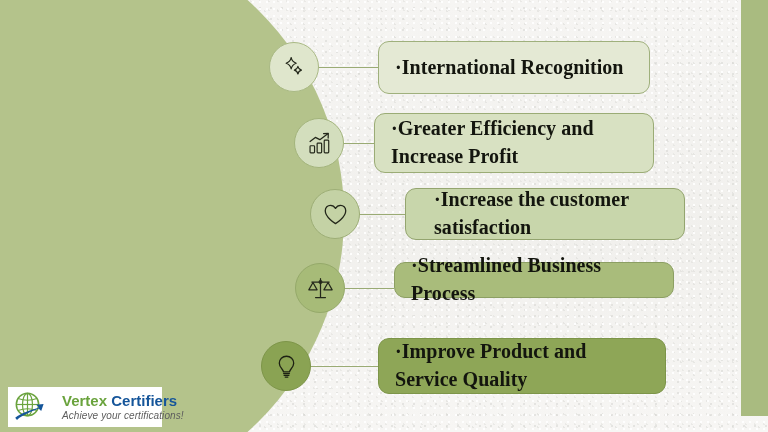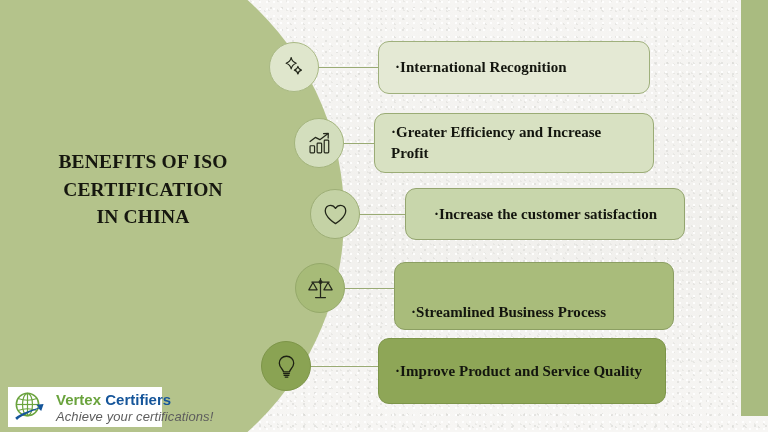--- a/index.html
+++ b/index.html
@@ -75,68 +75,63 @@
     box-sizing:border-box;
     border-radius:11px;
     border:1px solid #97a873;
     display:flex;
     align-items:center;
     padding:6px 14px 6px 16px;
   }
   .info-box .txt{
     font-family:"Liberation Serif", serif;
     font-weight:bold;
-    font-size:15px;
+    font-size:20px;
     line-height:1.38;
     color:#13150e;
     letter-spacing:.05px;
   }
 
   
   .logo-card{
     position:absolute;
     left:8px;top:387px;
     width:154px;height:40px;
     background:#ffffff;
     display:flex;
     align-items:center;
     padding-left:4px;
     box-sizing:border-box;
   }
   .logo-globe{width:34px;height:34px;position:relative;flex:0 0 auto;}
-  .logo-text{margin-left:10px;line-height:1;}
+  .logo-text{margin-left:16px;line-height:1;}
   .logo-line1{
     font-family:"Liberation Sans", sans-serif;
     font-size:15px;font-weight:bold;white-space:nowrap;
   }
   .logo-vertex{color:#6aa33d;}
   .logo-certifiers{color:#15559a;}
   .logo-tag{
     font-family:"Liberation Sans", sans-serif;
-    font-size:13px;
+    font-size:10px;
     font-style:italic;
     color:#5d5d5d;
     margin-top:3px;
     white-space:nowrap;
     letter-spacing:.1px;
   }
 </style>
 </head>
 <body>
 
 <div id="canvas">
 
   <div class="big-ellipse"></div>
   <div class="right-band"></div>
 
-  <div class="title">
-    <div>BENEFITS OF ISO</div>
-    <div>CERTIFICATION</div>
-    <div>IN CHINA</div>
-  </div>
 
   <div class="row">
     <div class="connector" style="left:318px;top:67px;width:60px;"></div>
 
     <div class="info-box" style="left:378px;top:41px;width:272px;height:53px;background:#e4e9d4;border-color:#9fb07c;">
       <span class="txt">·International Recognition</span>
     </div>
 
     <div class="icon-circle" style="left:269px;top:42px;width:50px;height:50px;background:#dfe6cc;border:1px solid #a9b984;">
       <svg width="26" height="26" viewBox="0 0 24 24">
@@ -174,40 +169,40 @@
     <div class="icon-circle" style="left:310px;top:189px;width:50px;height:50px;background:#c4d2a5;border:1px solid #9dae76;">
       <svg width="27" height="27" viewBox="0 0 24 24">
         <path d="M12 20.1 C12 20.1 2.9 14.6 2.9 8.6 C2.9 5.7 5.1 3.8 7.5 3.8 C9.5 3.8 11.1 5.0 12 6.6 C12.9 5.0 14.5 3.8 16.5 3.8 C18.9 3.8 21.1 5.7 21.1 8.6 C21.1 14.6 12 20.1 12 20.1 Z" fill="none" stroke="#23271a" stroke-width="1.15" stroke-linejoin="round"></path>
       </svg>
     </div>
   </div>
 
   <div class="row">
     <div class="connector" style="left:344px;top:288px;width:50px;"></div>
 
-    <div class="info-box" style="left:394px;top:262px;width:280px;height:68px;background:#a9bc7b;border-color:#8c9f63;align-items:flex-end;">
+    <div class="info-box" style="left:394px;top:262px;width:280px;height:36px;background:#a9bc7b;border-color:#8c9f63;">
       <span class="txt">·Streamlined Business Process</span>
     </div>
 
     <div class="icon-circle" style="left:295px;top:263px;width:50px;height:50px;background:#a7bb78;border:1px solid #95a96a;">
       <svg width="27" height="27" viewBox="0 0 24 24">
         <line x1="12" y1="3.3" x2="12" y2="19.9" stroke="#23271a" stroke-width="1.1" stroke-linecap="round"></line>
         <line x1="4.3" y1="6.3" x2="19.7" y2="6.3" stroke="#23271a" stroke-width="1.1" stroke-linecap="round"></line>
         <line x1="7.6" y1="20.1" x2="16.4" y2="20.1" stroke="#23271a" stroke-width="1.1" stroke-linecap="round"></line>
         <path d="M1.6 13.2 L5.3 6.6 L9.0 13.2 Z" fill="none" stroke="#23271a" stroke-width="1.05" stroke-linejoin="round"></path>
         <path d="M15.0 13.2 L18.7 6.6 L22.4 13.2 Z" fill="none" stroke="#23271a" stroke-width="1.05" stroke-linejoin="round"></path>
         <circle cx="12" cy="6.3" r="1.25" fill="none" stroke="#23271a" stroke-width="1.0"></circle>
       </svg>
     </div>
   </div>
 
   <div class="row">
     <div class="connector" style="left:310px;top:366px;width:68px;"></div>
 
-    <div class="info-box" style="left:378px;top:338px;width:288px;height:66px;background:#8ea657;border-color:#7d9549;">
+    <div class="info-box" style="left:378px;top:338px;width:288px;height:56px;background:#8ea657;border-color:#7d9549;">
       <span class="txt">·Improve Product and Service Quality</span>
     </div>
 
     <div class="icon-circle" style="left:261px;top:341px;width:50px;height:50px;background:#8aa353;border:1px solid #7d9549;">
       <svg width="27" height="27" viewBox="0 0 24 24">
         <path d="M12 2.9 C8.3 2.9 5.6 5.7 5.6 9.1 C5.6 11.5 6.9 13.1 8.1 14.4 C8.9 15.3 9.2 15.9 9.3 16.8 L14.7 16.8 C14.8 15.9 15.1 15.3 15.9 14.4 C17.1 13.1 18.4 11.5 18.4 9.1 C18.4 5.7 15.7 2.9 12 2.9 Z" fill="none" stroke="#1d2113" stroke-width="1.15" stroke-linejoin="round"></path>
         <line x1="9.4" y1="18.3" x2="14.6" y2="18.3" stroke="#1d2113" stroke-width="1.1" stroke-linecap="round"></line>
         <line x1="9.9" y1="19.9" x2="14.1" y2="19.9" stroke="#1d2113" stroke-width="1.1" stroke-linecap="round"></line>
         <line x1="10.8" y1="21.4" x2="13.2" y2="21.4" stroke="#1d2113" stroke-width="1.1" stroke-linecap="round"></line>
       </svg>

